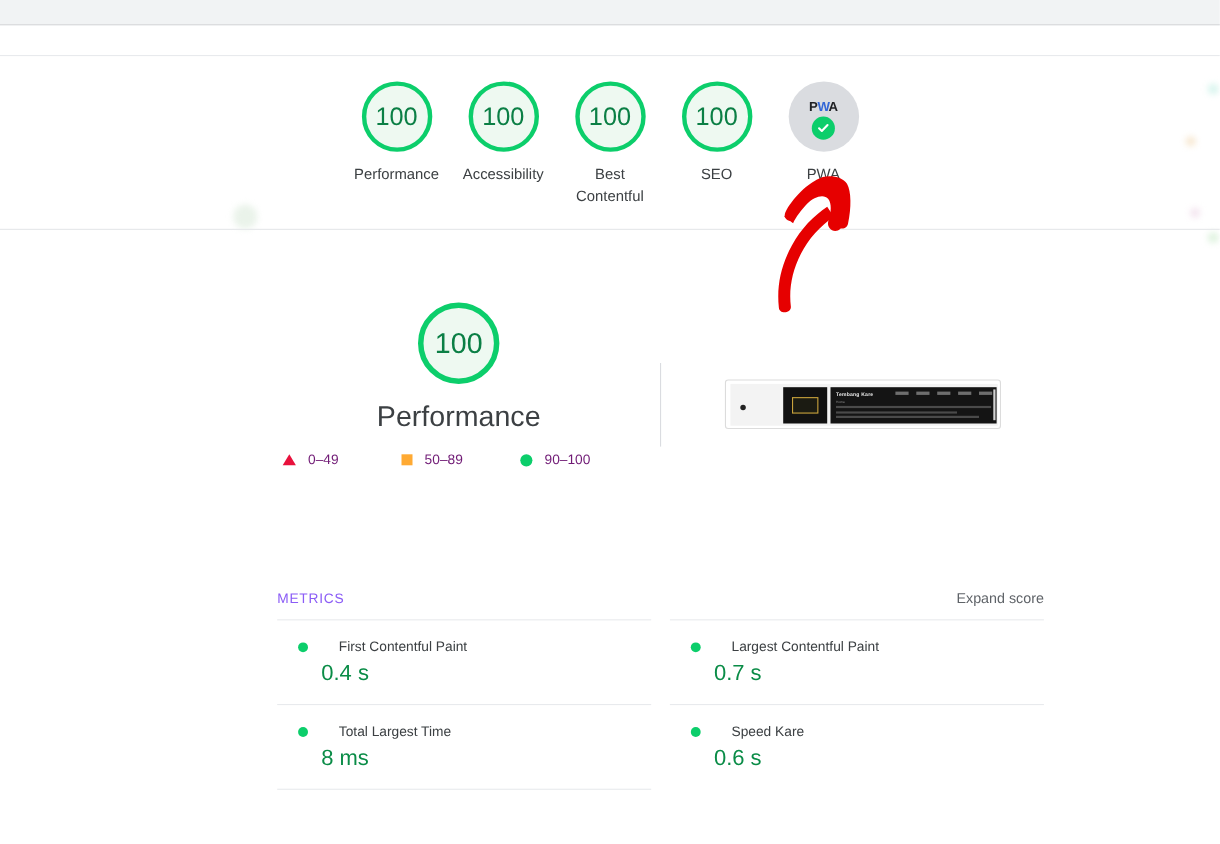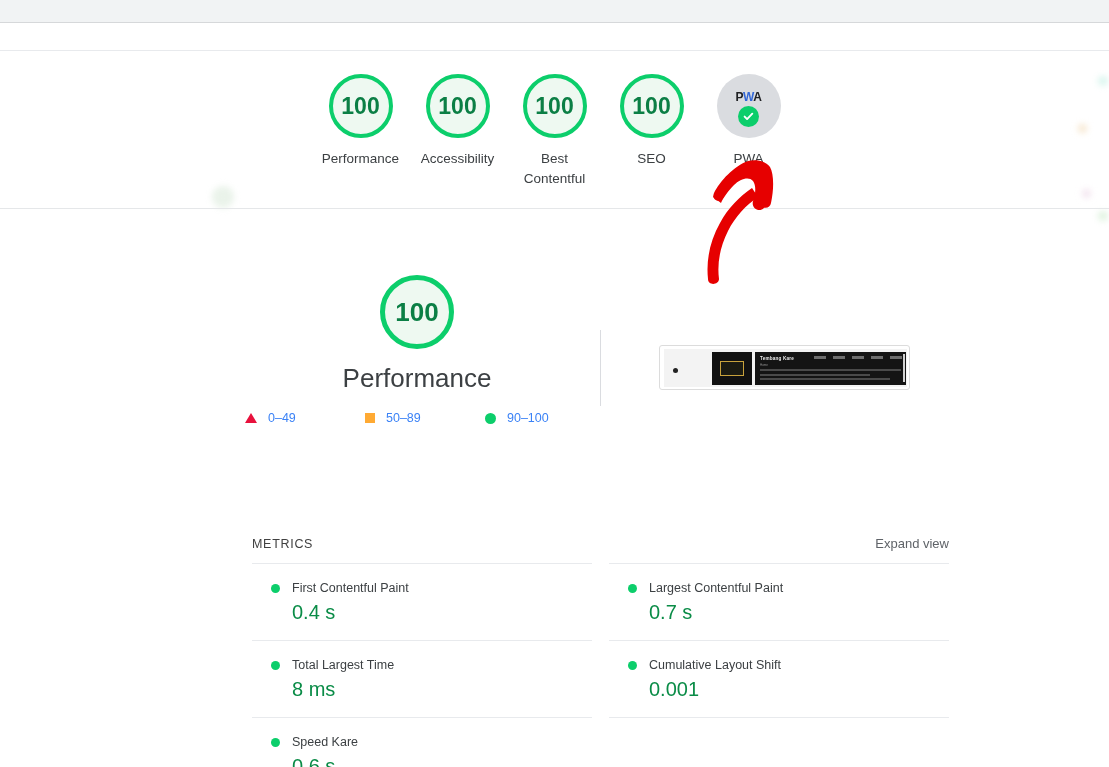--- a/index.html
+++ b/index.html
@@ -60,21 +60,20 @@
     flex-direction: column;
     align-items: center;
   }
   .gauge {
     position: relative;
     width: 64px; height: 64px;
     border-radius: 50%;
     display: flex;
     align-items: center;
     justify-content: center;
-    font-weight: bold;
   }
   .gauge-ring {
     position: absolute;
     left: 0; top: 0;
     width: 64px; height: 64px;
     border-radius: 50%;
     border: 4px solid #0cce6b;
     background: #eef9f1;
   }
   .gauge-num {
@@ -182,23 +181,23 @@
   }
   .perf-desc a {
     color: #3367d6;
     text-decoration: underline;
   }
 
   .score-scale {
     margin-top: 17px;
     display: flex;
     align-items: center;
-    gap: 16px;
+    gap: 4px;
     font-size: 12.5px;
-    color: #3b82f6;
+    color: #701a75;
   }
   .scale-item {
     display: flex;
     align-items: center;
     width: 104px;
   }
   .scale-item .txt { margin-left: 11px; }
   .tri {
     width: 0; height: 0;
     border-left: 6px solid transparent;
@@ -313,21 +312,21 @@
     position: absolute;
     left: 252px; top: 536px;
     width: 697px;
     display: flex;
     justify-content: space-between;
     align-items: baseline;
   }
   .metrics-title {
     font-size: 12.5px;
     letter-spacing: 0.7px;
-    color: #404040;
+    color: #8b5cf6;
   }
   .expand-view {
     font-size: 13px;
     color: #5f6368;
     cursor: pointer;
   }
 
   .metrics-grid {
     position: absolute;
     left: 252px; top: 563px;
@@ -338,20 +337,21 @@
   }
   .metric-cell {
     border-top: 1px solid #e8eaed;
     padding: 17px 0 18px 0;
     height: 77px;
   }
   .metric-cell.empty { border-top: 1px solid #e8eaed; }
   .metric-row {
     display: flex;
     align-items: center;
+    gap: 16px;
   }
   .metric-dot {
     width: 9px; height: 9px;
     border-radius: 50%;
     background: #0cce6b;
     margin-left: 19px;
     flex: none;
   }
   .metric-name {
     margin-left: 12px;
@@ -506,21 +506,21 @@
           <i></i>
           <i></i>
         </div>
       </div>
       <div class="thumb-scroll"></div>
     </div>
   </div>
 
   <div class="metrics-head">
     <div class="metrics-title">METRICS</div>
-    <div class="expand-view">Expand view</div>
+    <div class="expand-view">Expand score</div>
   </div>
 
   <div class="metrics-grid">
 
     <div class="metric-cell">
       <div class="metric-row">
         <span class="metric-dot"></span>
         <span class="metric-name">First Contentful Paint</span>
       </div>
       <div class="metric-value">0.4 s</div>
@@ -535,27 +535,20 @@
     </div>
 
     <div class="metric-cell">
       <div class="metric-row">
         <span class="metric-dot"></span>
         <span class="metric-name">Total Largest Time</span>
       </div>
       <div class="metric-value">8 ms</div>
     </div>
 
-    <div class="metric-cell">
-      <div class="metric-row">
-        <span class="metric-dot"></span>
-        <span class="metric-name">Cumulative Layout Shift</span>
-      </div>
-      <div class="metric-value">0.001</div>
-    </div>
 
     <div class="metric-cell">
       <div class="metric-row">
         <span class="metric-dot"></span>
         <span class="metric-name">Speed Kare</span>
       </div>
       <div class="metric-value">0.6 s</div>
     </div>
 
     <div class="metric-cell empty"></div>

